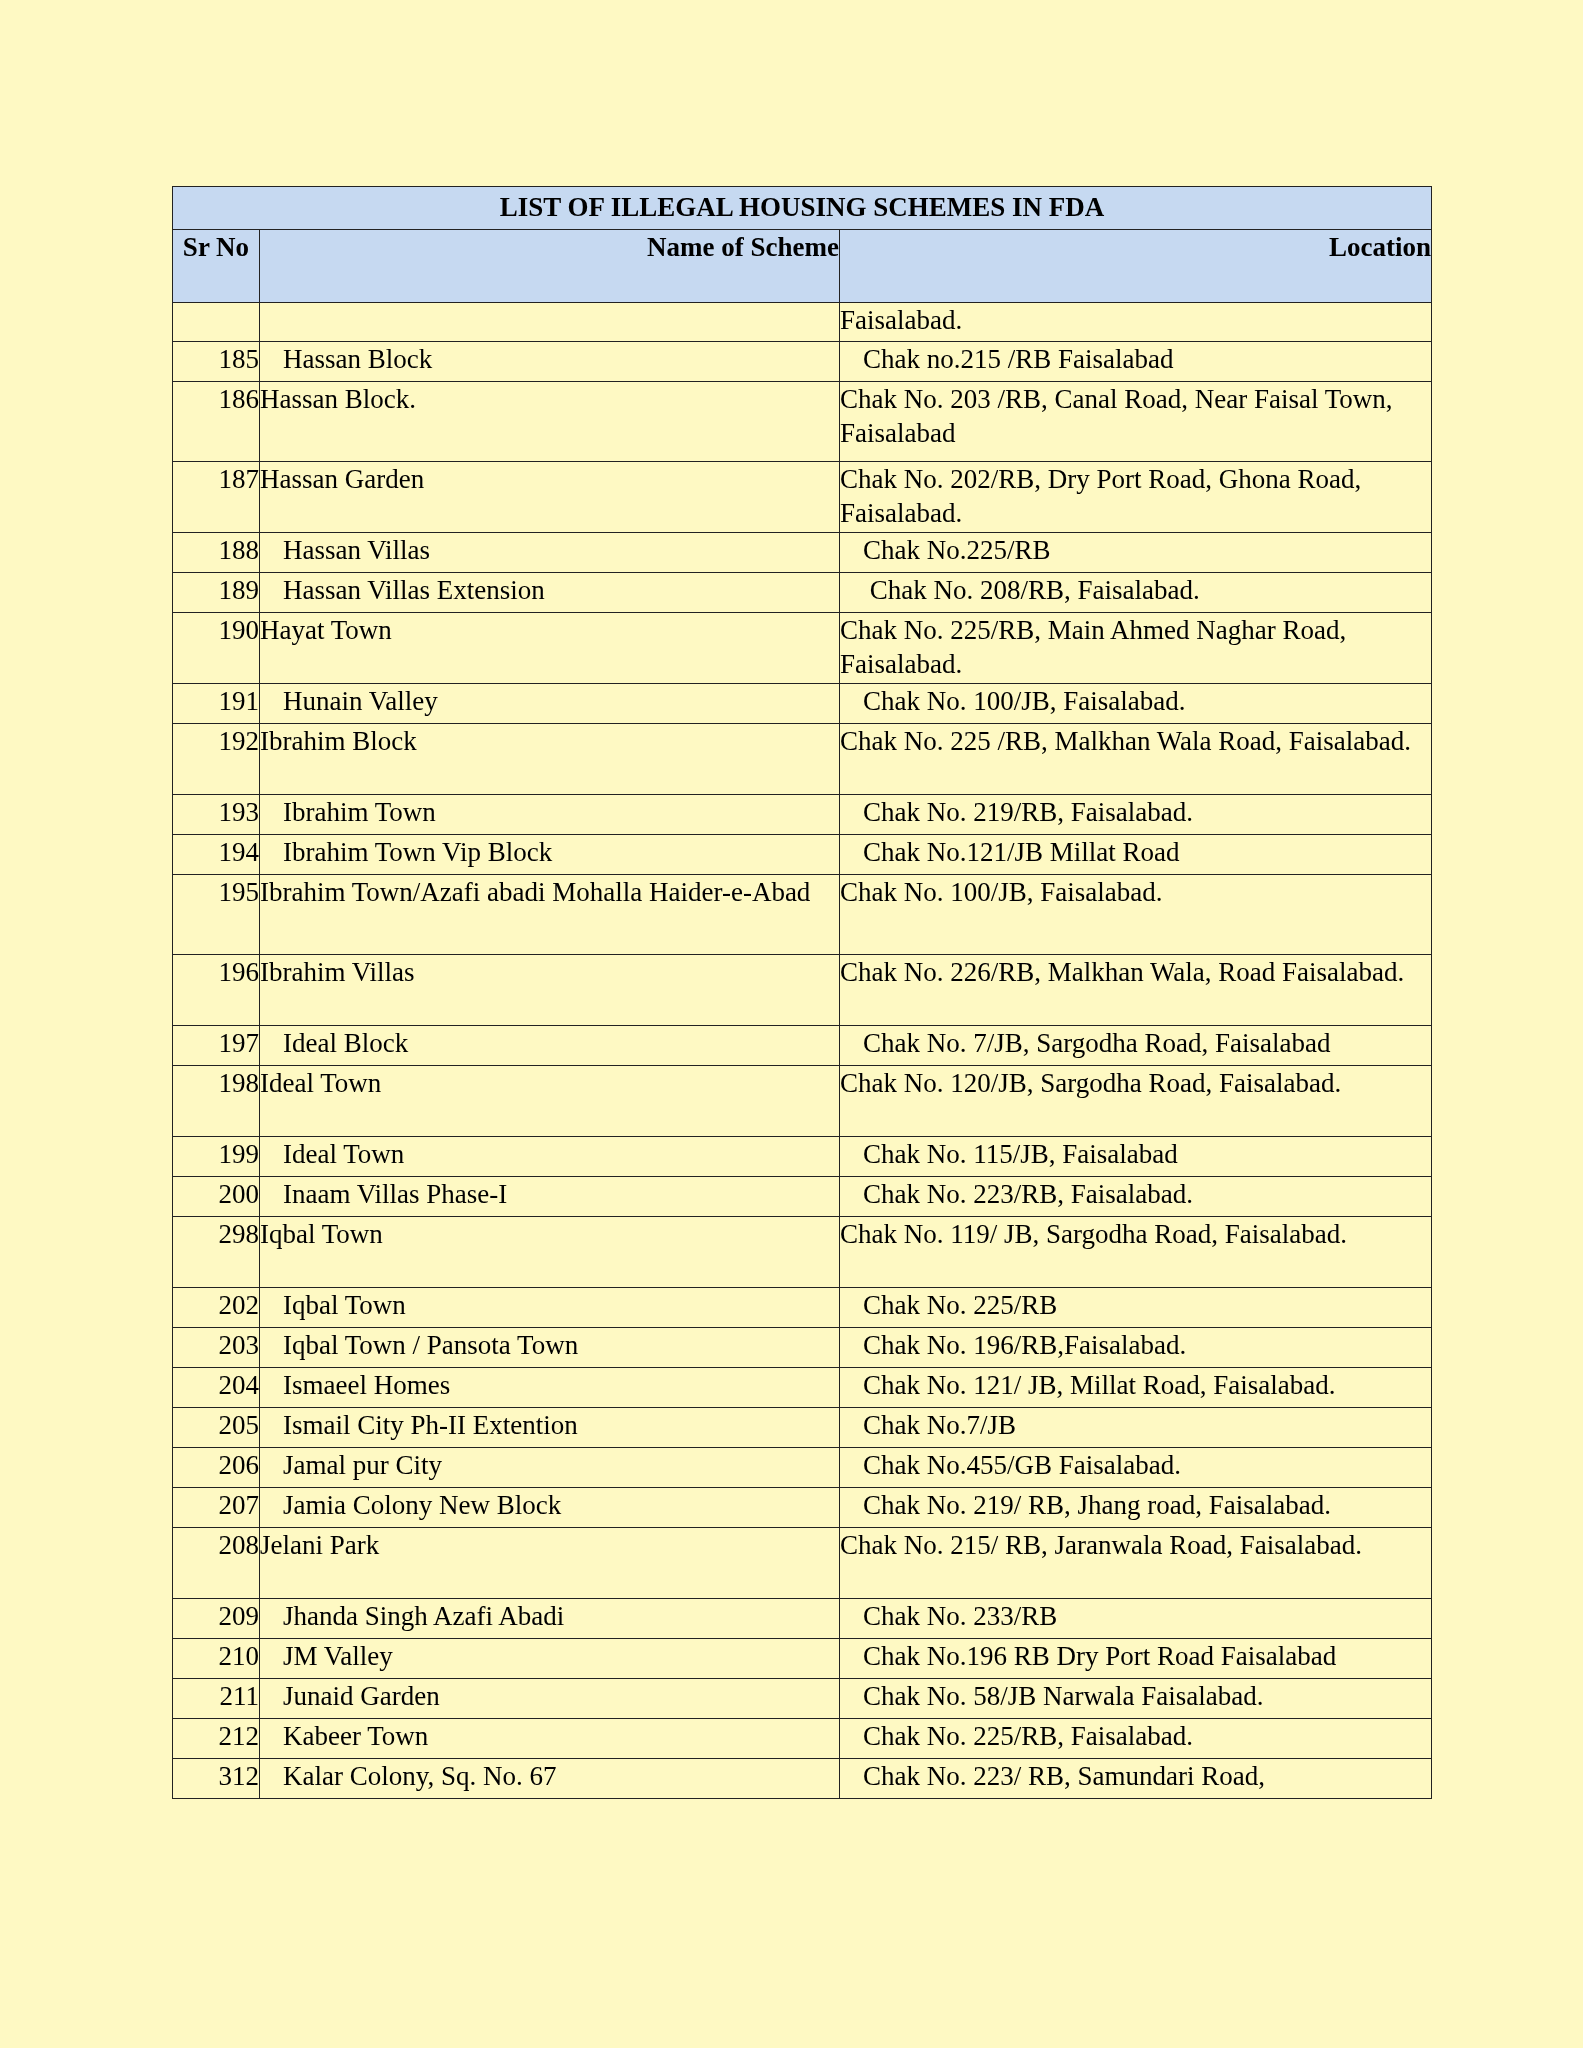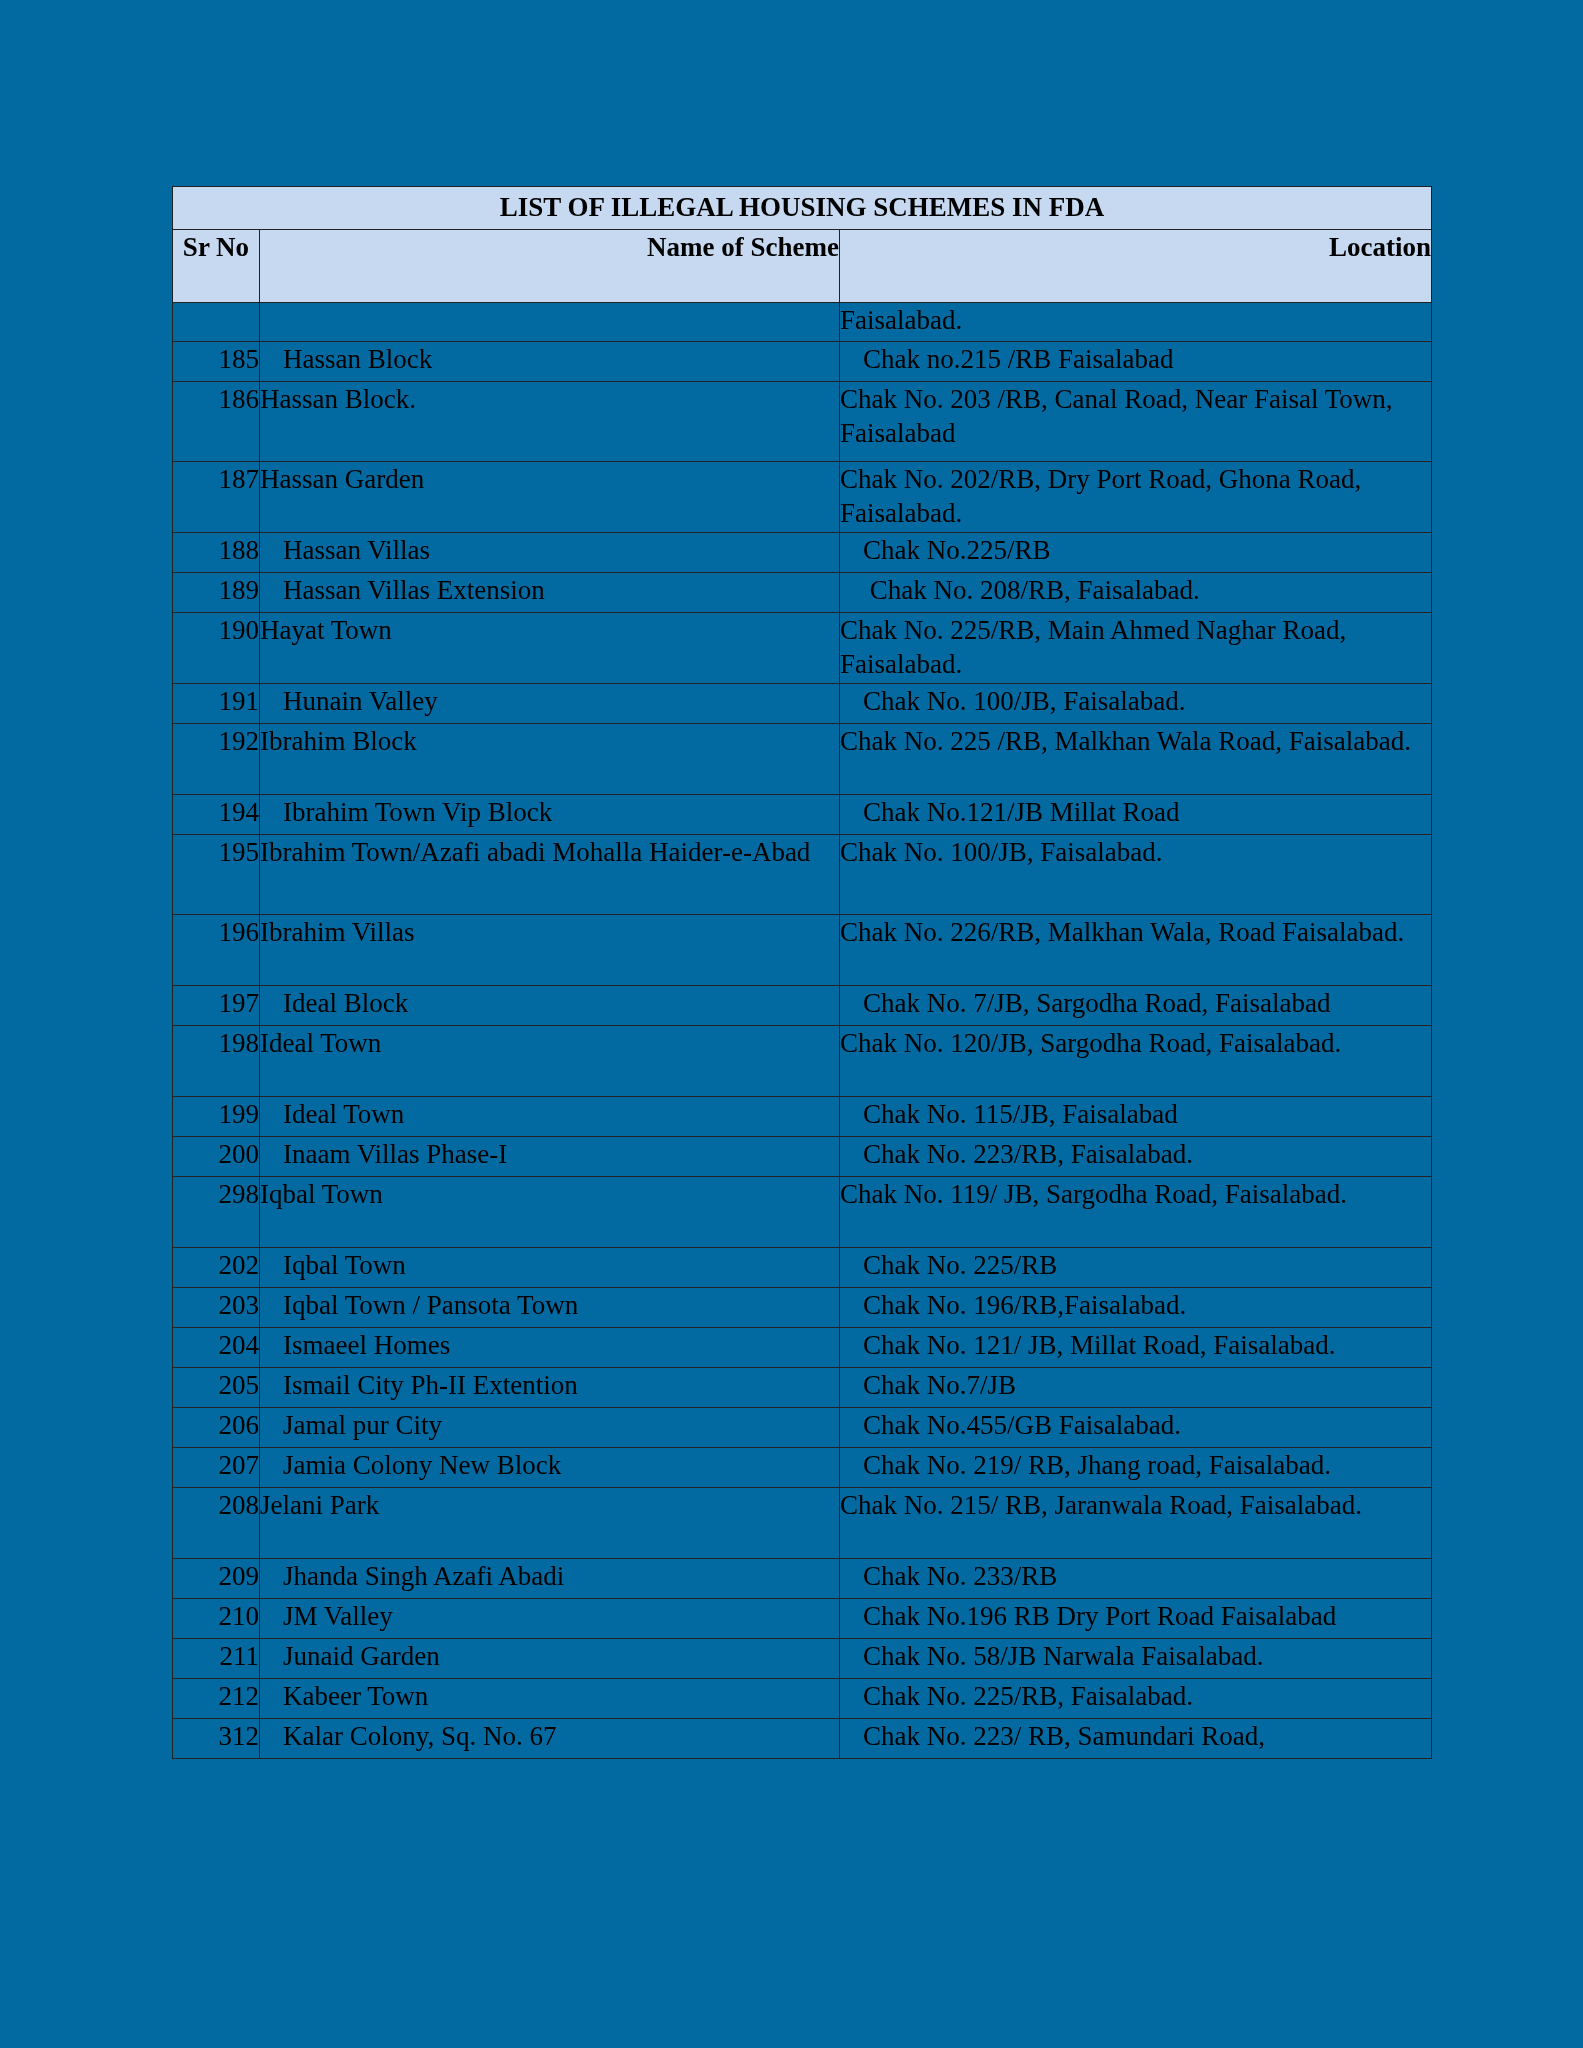--- a/index.html
+++ b/index.html
@@ -13,21 +13,21 @@
       position: relative;
       overflow: hidden;
       font-family: "Liberation Serif", "DejaVu Serif", serif;
       color: #000;
     }
     .page {
       position: absolute;
       left: 0; top: 0;
       width: 1583px;
       height: 2048px;
-      background: #0369a1;
+      background: #fef9c3;
     }
     table.schemes {
       position: absolute;
       left: 172px;
       top: 186px;
       width: 1259px;
       border-collapse: collapse;
       table-layout: fixed;
       font-size: 27px;
       line-height: 34px;
@@ -141,20 +141,25 @@
           <td class="sr">191</td>
           <td class="name">Hunain Valley</td>
           <td class="loc">Chak No. 100/JB, Faisalabad.</td>
         </tr>
         <tr class="r2">
           <td class="sr">192</td>
           <td class="name">Ibrahim Block</td>
           <td class="loc">Chak No. 225 /RB, Malkhan Wala Road, Faisalabad.</td>
         </tr>
         <tr class="r1">
+          <td class="sr">193</td>
+          <td class="name">Ibrahim Town</td>
+          <td class="loc">Chak No. 219/RB, Faisalabad.</td>
+        </tr>
+        <tr class="r1">
           <td class="sr">194</td>
           <td class="name">Ibrahim Town Vip Block</td>
           <td class="loc">Chak No.121/JB Millat Road</td>
         </tr>
         <tr class="r2x">
           <td class="sr">195</td>
           <td class="name">Ibrahim Town/Azafi abadi Mohalla Haider-e-Abad</td>
           <td class="loc">Chak No. 100/JB, Faisalabad.</td>
         </tr>
         <tr class="r2">

